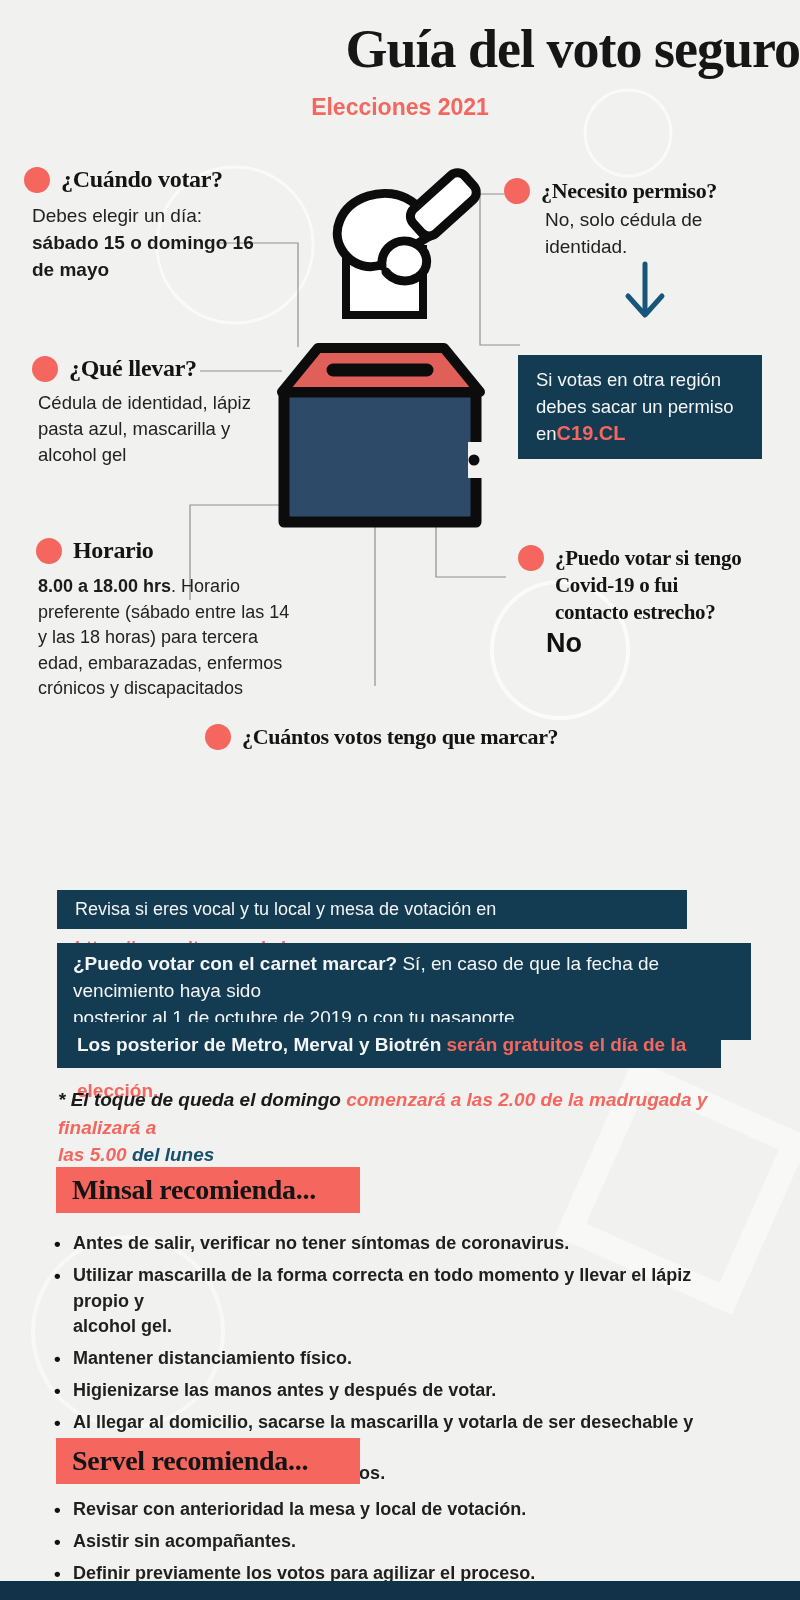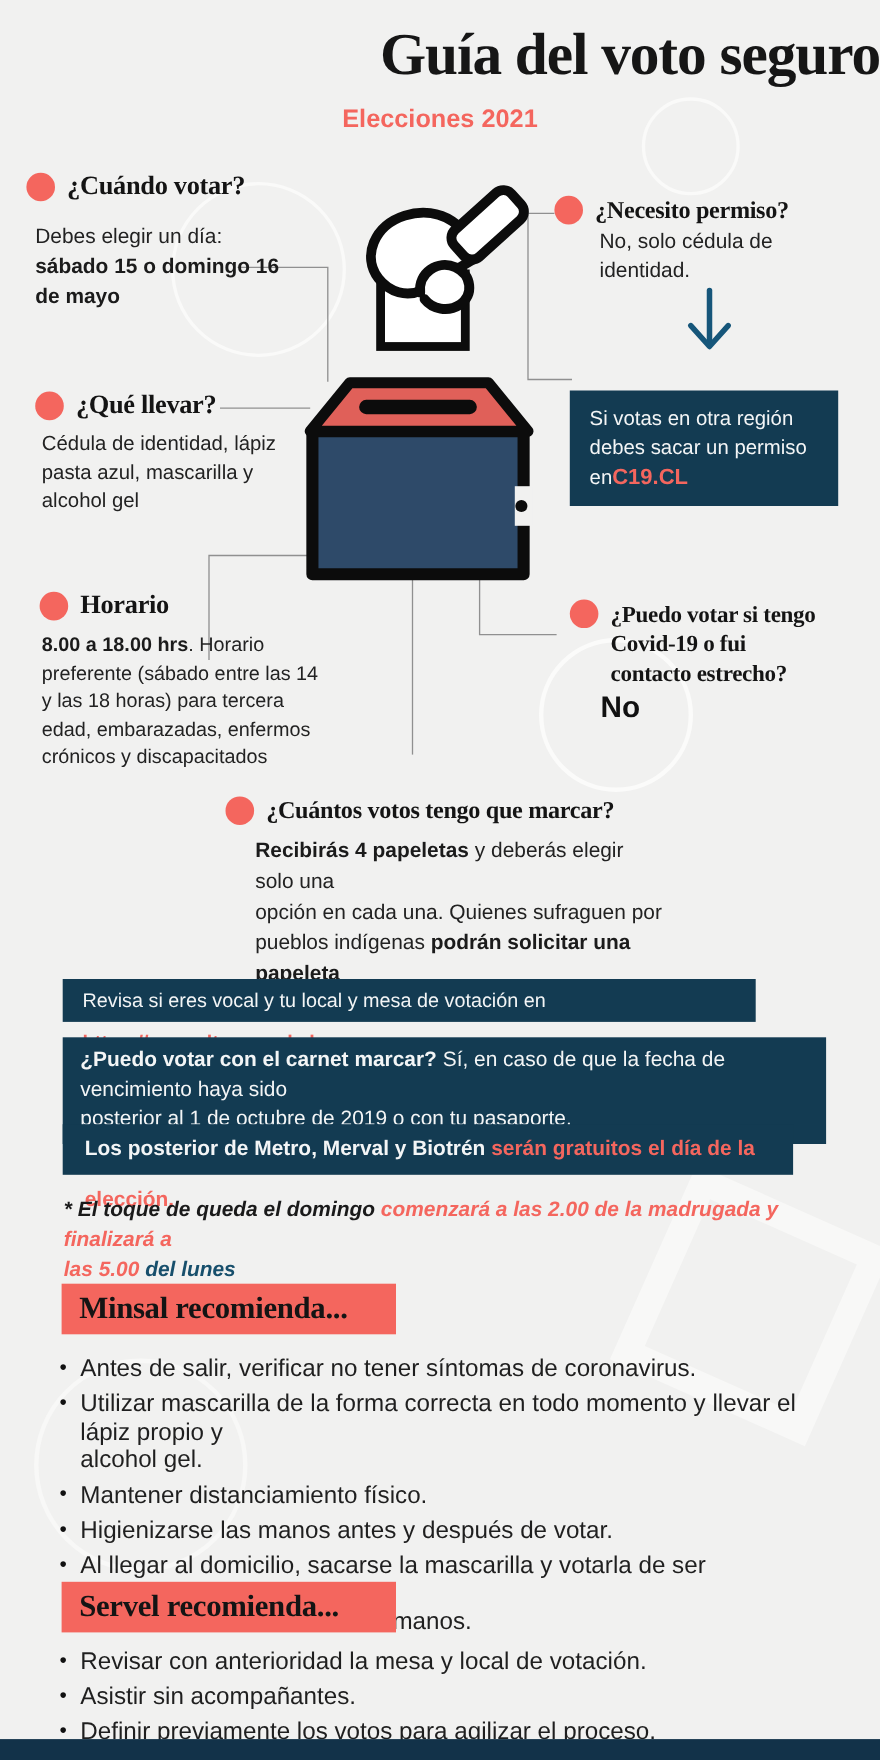--- a/index.html
+++ b/index.html
@@ -31,22 +31,22 @@
   #note{position:absolute;left:58px;top:1086px;width:700px;font-size:19px;line-height:27.5px;
         font-style:italic;font-weight:700;color:#1a1a1a;white-space:pre-line;}
   #note .coral{color:#F4665E;}
   #note .navy{color:#174F6C;}
   
   .rec-banner{position:absolute;width:304px;height:46px;background:#F4665E;display:flex;align-items:center;}
   .rec-banner h2{margin:0 0 0 16px;font-family:"Liberation Serif","DejaVu Serif",serif;font-weight:700;
                  font-size:28px;color:#141414;letter-spacing:-.3px;}
   
   ul.blist{position:absolute;list-style:none;margin:0;padding:0;width:700px;}
-  ul.blist li{position:relative;padding-left:21px;font-size:22px;line-height:25.5px;
-              margin-bottom:6.5px;color:#1f1f1f;white-space:pre-line;}
+  ul.blist li{position:relative;padding-left:21px;font-size:18px;line-height:25.5px;
+              margin-bottom:6.5px;color:#1f1f1f;white-space:pre-line;font-weight:bold;}
   ul.blist li::before{content:"•";position:absolute;left:2px;top:0;font-size:19px;color:#111;}
   #covid-no{position:absolute;left:546px;top:628px;font-size:27px;font-weight:700;color:#111;}
   #bottom-bar{position:absolute;left:0;top:1581px;width:800px;height:19px;background:#123249;}
 </style>
 </head>
 <body>
 
 <div class="canvas">
 
   <svg class="layer" width="800" height="1600">
@@ -68,21 +68,21 @@
       <path d="M436,524 V577 H506"></path>
       <path d="M375,524 V686"></path>
     </g>
   </svg>
 
   <div class="title-wrap">
     <h1>Guía del voto seguro</h1>
     <div class="subtitle">Elecciones 2021</div>
   </div>
 
-  <div class="h-row" style="left:24px;top:157px;">
+  <div class="h-row" style="left:24px;top:167px;">
     <span class="dot"></span>
     <h2>¿Cuándo votar?</h2>
   </div>
   <div class="body-txt" style="left:32px;top:202px;width:285px;"><span>Debes elegir un día:</span><span class="b">
 sábado 15 o domingo 16
 de mayo</span></div>
 
   <div class="h-row small" style="left:504px;top:178px;">
     <span class="dot"></span>
     <h2>¿Necesito permiso?</h2>
@@ -144,24 +144,20 @@
     <h2 style="font-size:21px;line-height:27px;">¿Puedo votar si tengo
 Covid-19 o fui
 contacto estrecho?</h2>
   </div>
   <div id="covid-no">No</div>
 
   <div class="h-row" style="left:205px;top:724px;">
     <span class="dot"></span>
     <h2 style="font-size:22px;">¿Cuántos votos tengo que marcar?</h2>
   </div>
-  <div class="body-txt" style="left:232px;top:760px;width:370px;line-height:28px;"><span class="b">Recibirás 4 papeletas</span><span> y deberás elegir solo una
-opción en cada una. Quienes sufraguen por
-pueblos indígenas </span><span class="b">podrán solicitar una papeleta
-específica.</span></div>
 
   <div class="navy-box" id="banner-vocal"><span>Revisa si eres vocal y tu local y mesa de votación en </span><span class="link"> https://consulta.servel.cl.</span></div>
 
   <div class="navy-box" id="banner-carnet"><span style="font-weight:700;">¿Puedo votar con el carnet marcar?</span><span> Sí, en caso de que la fecha de vencimiento haya sido
 posterior al 1 de octubre de 2019 o con tu pasaporte.</span></div>
 
   <div class="navy-box" id="banner-metro"><span>Los posterior de Metro, Merval y Biotrén </span><span class="link">serán gratuitos el día de la elección.</span></div>
 
   <div id="note"><span>* El toque de queda el domingo </span><span class="coral">comenzará a las 2.00 de la madrugada y finalizará a
 las 5.00 </span><span class="navy">del lunes</span></div>

